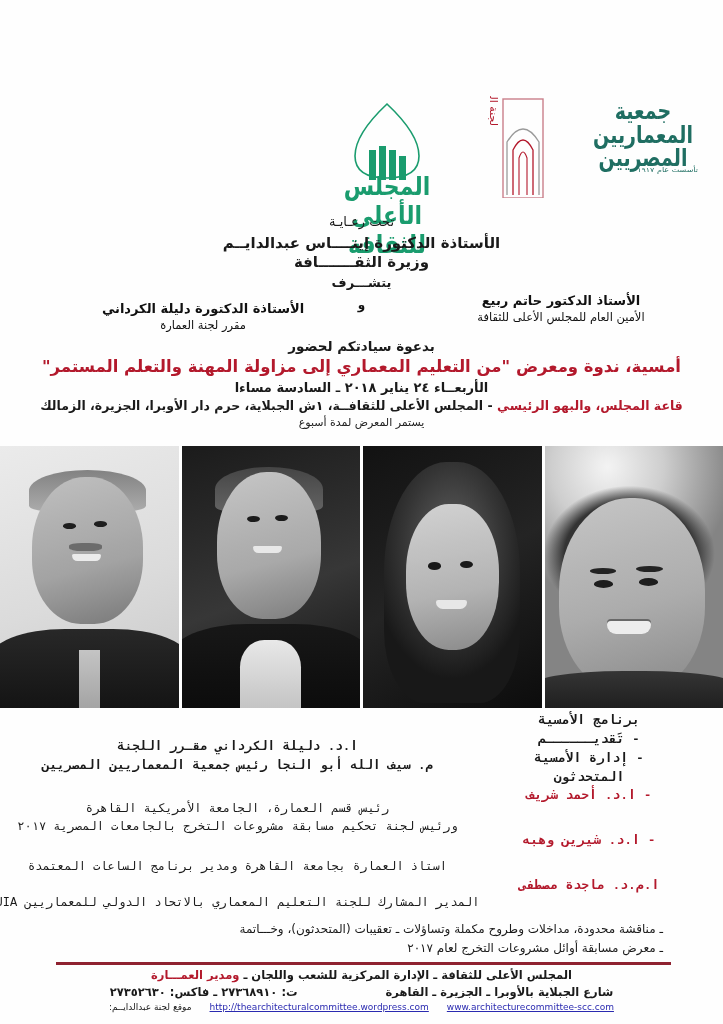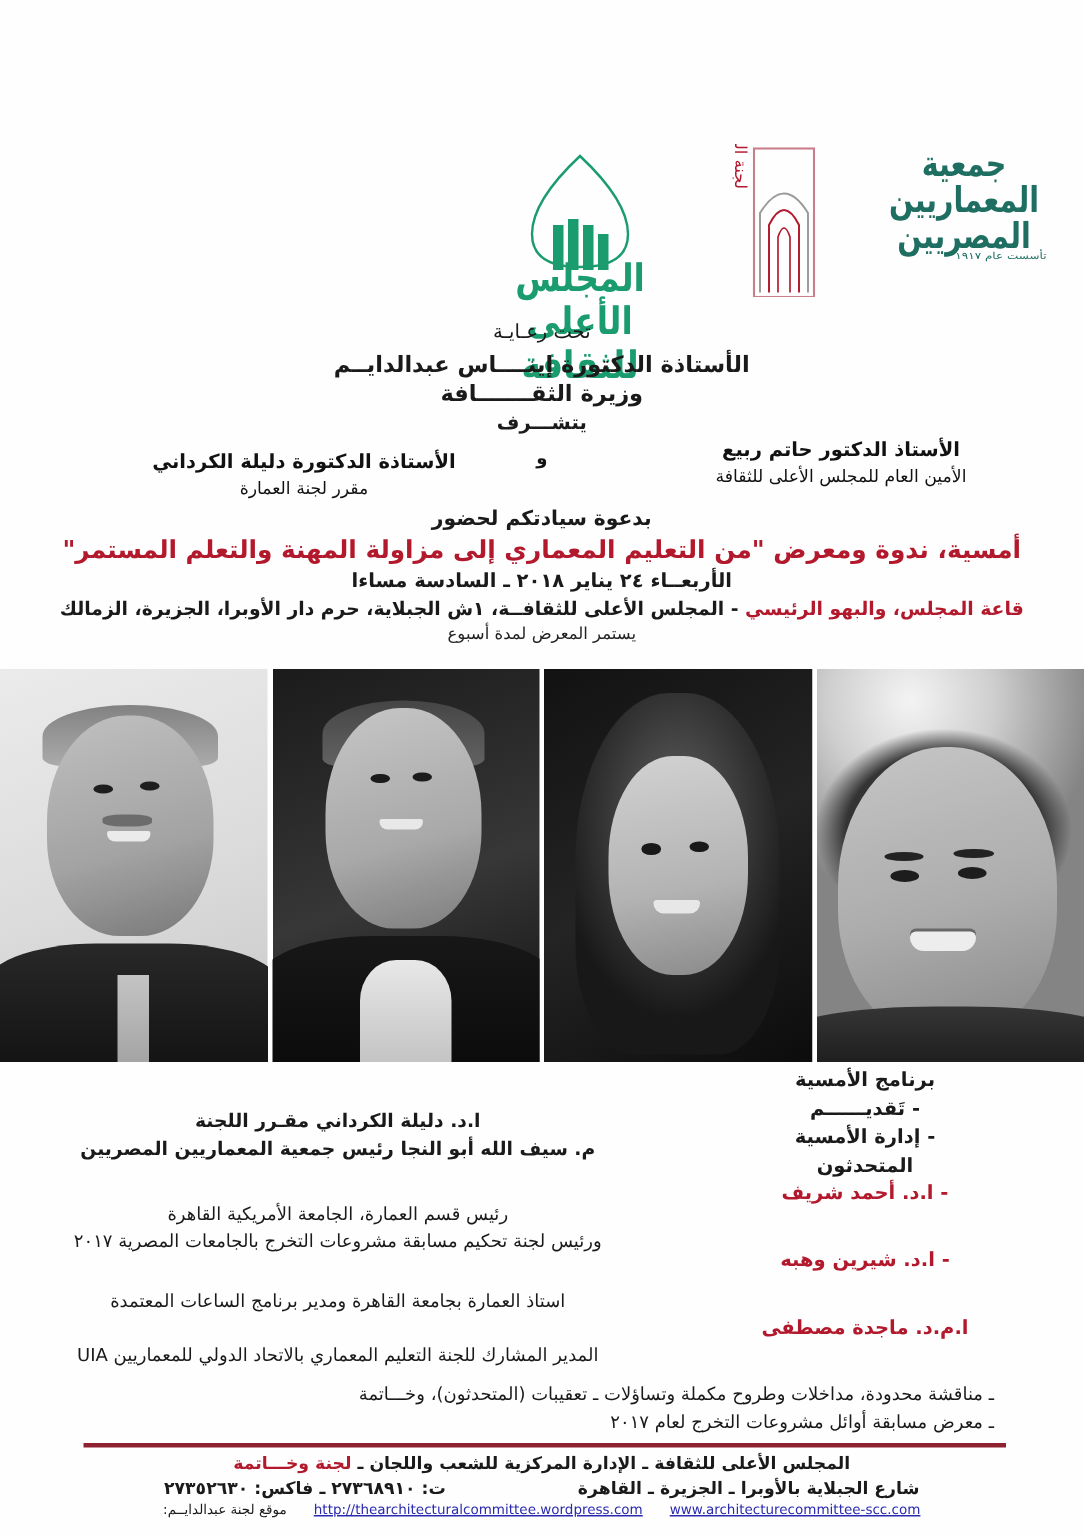--- a/index.html
+++ b/index.html
@@ -200,21 +200,21 @@
   .p4 .eyeL { position:absolute; left:28%; top:31%; width:12%; height:4%; background:#241d17; border-radius:50%; }
   .p4 .eyeR { position:absolute; left:56%; top:30%; width:12%; height:4%; background:#241d17; border-radius:50%; }
   .p4 .stache{ position:absolute; left:33%; top:45%; width:30%; height:5%; background:#766a5f; border-radius:40%; }
   .p4 .mouth{ position:absolute; left:36%; top:52%; width:26%; height:5%; background:#f2eae0; border-radius:3px 3px 10px 10px; }
   .p4 .suit { position:absolute; left:-6%; bottom:0; width:112%; height:30%; background:linear-gradient(#2b2723,#17140f); border-radius:38% 38% 0 0; }
   .p4 .tie  { position:absolute; left:44%; bottom:0; width:12%; height:22%; background:linear-gradient(#cfc2b2,#b0a292); }
 
   
   .program {
     position: absolute;
-    top: 712px; left: 4px; width: 654px; height: 248px;
+    top: 712px; left: 16px; width: 654px; height: 248px; font-family: Liberation Mono, monospace;
   }
   .prog-right {
     position: absolute;
     right: 6px; top: 0;
     width: 150px;
     text-align: center;
     line-height: 1.45;
   }
   .prog-right .ln { font-size: 13px; font-weight: bold; color: #1a1a1a; white-space: nowrap;}
   .prog-right .ln.speaker { color: #b3192c; }
@@ -407,21 +407,21 @@
 
   <div class="bullets">
     <div class="b">ـ  مناقشة محدودة، مداخلات وطروح مكملة وتساؤلات ـ تعقيبات (المتحدثون)، وخـــاتمة</div>
     <div class="b">ـ معرض مسابقة أوائل مشروعات التخرج لعام ٢٠١٧</div>
   </div>
 
   <div class="foot-rule"></div>
   <div class="footer">
     <div class="f1">
       <span>المجلس الأعلى للثقافة ـ الإدارة المركزية للشعب واللجان ـ</span>
-      <span class="red">لجنة وخـــاتمة</span>
+      <span class="red">ومدير العمـــارة</span>
     </div>
     <div class="f2">
       <span>شارع الجبلاية بالأوبرا ـ الجزيرة ـ القاهرة</span>
       <span class="gap"></span>
       <span>ت:</span>
       <span>٢٧٣٦٨٩١٠</span>
       <span>ـ فاكس:</span>
       <span>٢٧٣٥٢٦٣٠</span>
     </div>
     <div class="f3">

